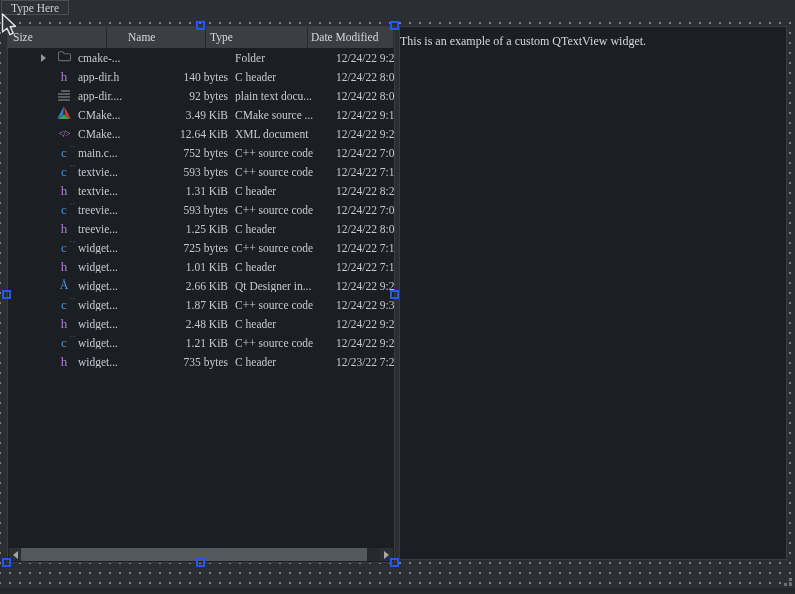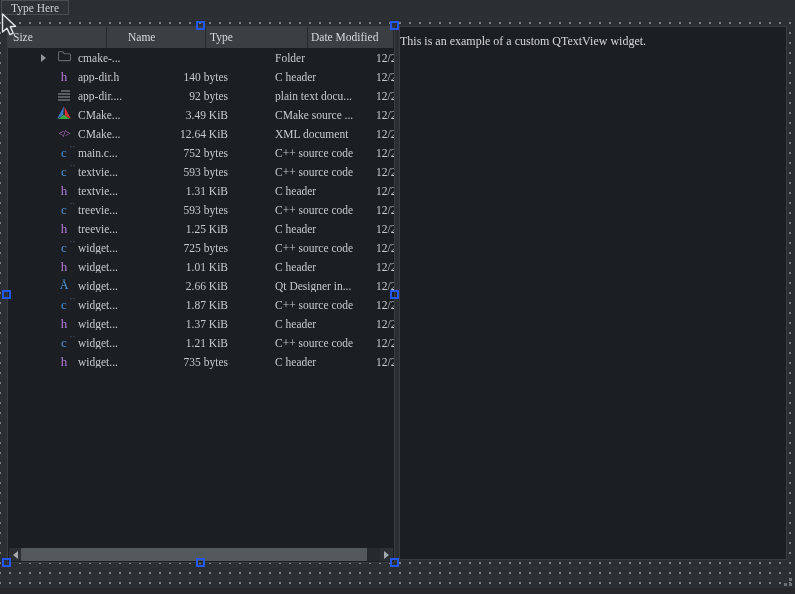--- a/index.html
+++ b/index.html
@@ -49,21 +49,21 @@
   .row { display:flex; height:19px; align-items:center; color:#c6cace; font-size:11.5px; }
   .c-name { width:99px; display:flex; align-items:center; padding-left:8px; overflow:hidden;margin-left:25px; }
   .expander { width:14px; display:flex; align-items:center; justify-content:flex-start; }
   .expander .tri {
     width:0; height:0; border-left:5px solid #9095-9a;
     border-left:5px solid #90959a; border-top:4px solid transparent; border-bottom:4px solid transparent;
   }
   .icon { width:18px; text-align:center; line-height:1; flex-shrink:0; }
   .nm { margin-left:5px; white-space:nowrap; overflow:hidden; }
   .c-size { width:99px; text-align:right; padding-right:3px; white-space:nowrap; }
-  .c-type { width:102px; padding-left:4px; white-space:nowrap; overflow:hidden;margin-left:40px; }
+  .c-type { width:102px; padding-left:4px; white-space:nowrap; overflow:hidden; }
   .c-date { flex:1; padding-left:3px; white-space:nowrap; overflow:hidden; }
 
   .ic-h   { color:#b57bd8; font-size:13px; }
   .ic-ui  { color:#56a0e8; font-size:12px; }
   .ic-xml { color:#c678dd; font-size:10px; letter-spacing:-1px; }
   .ic-cpp { color:#4b8fd6; font-size:13px; position:relative; display:inline-block; }
   .ic-cpp i { font-style:normal; font-size:7px; color:#74b4f0; position:absolute; top:-3px; left:8px; letter-spacing:-1px; }
 
   
   .hscroll {
@@ -271,21 +271,21 @@
           <span class="c-size">1.87 KiB</span>
           <span class="c-type">C++ source code</span>
           <span class="c-date">12/24/22 9:30 .</span>
         </div>
         <div class="row">
           <span class="c-name">
             <span class="expander"></span>
             <span class="icon"><span class="ic-h">h</span></span>
             <span class="nm">widget...</span>
           </span>
-          <span class="c-size">1.37 KiB</span>
+          <span class="c-size">2.48 KiB</span>
           <span class="c-type">C header</span>
           <span class="c-date">12/24/22 9:23 .</span>
         </div>
         <div class="row">
           <span class="c-name">
             <span class="expander"></span>
             <span class="icon"><span class="ic-cpp">c<i>++</i></span></span>
             <span class="nm">widget...</span>
           </span>
           <span class="c-size">1.21 KiB</span>

